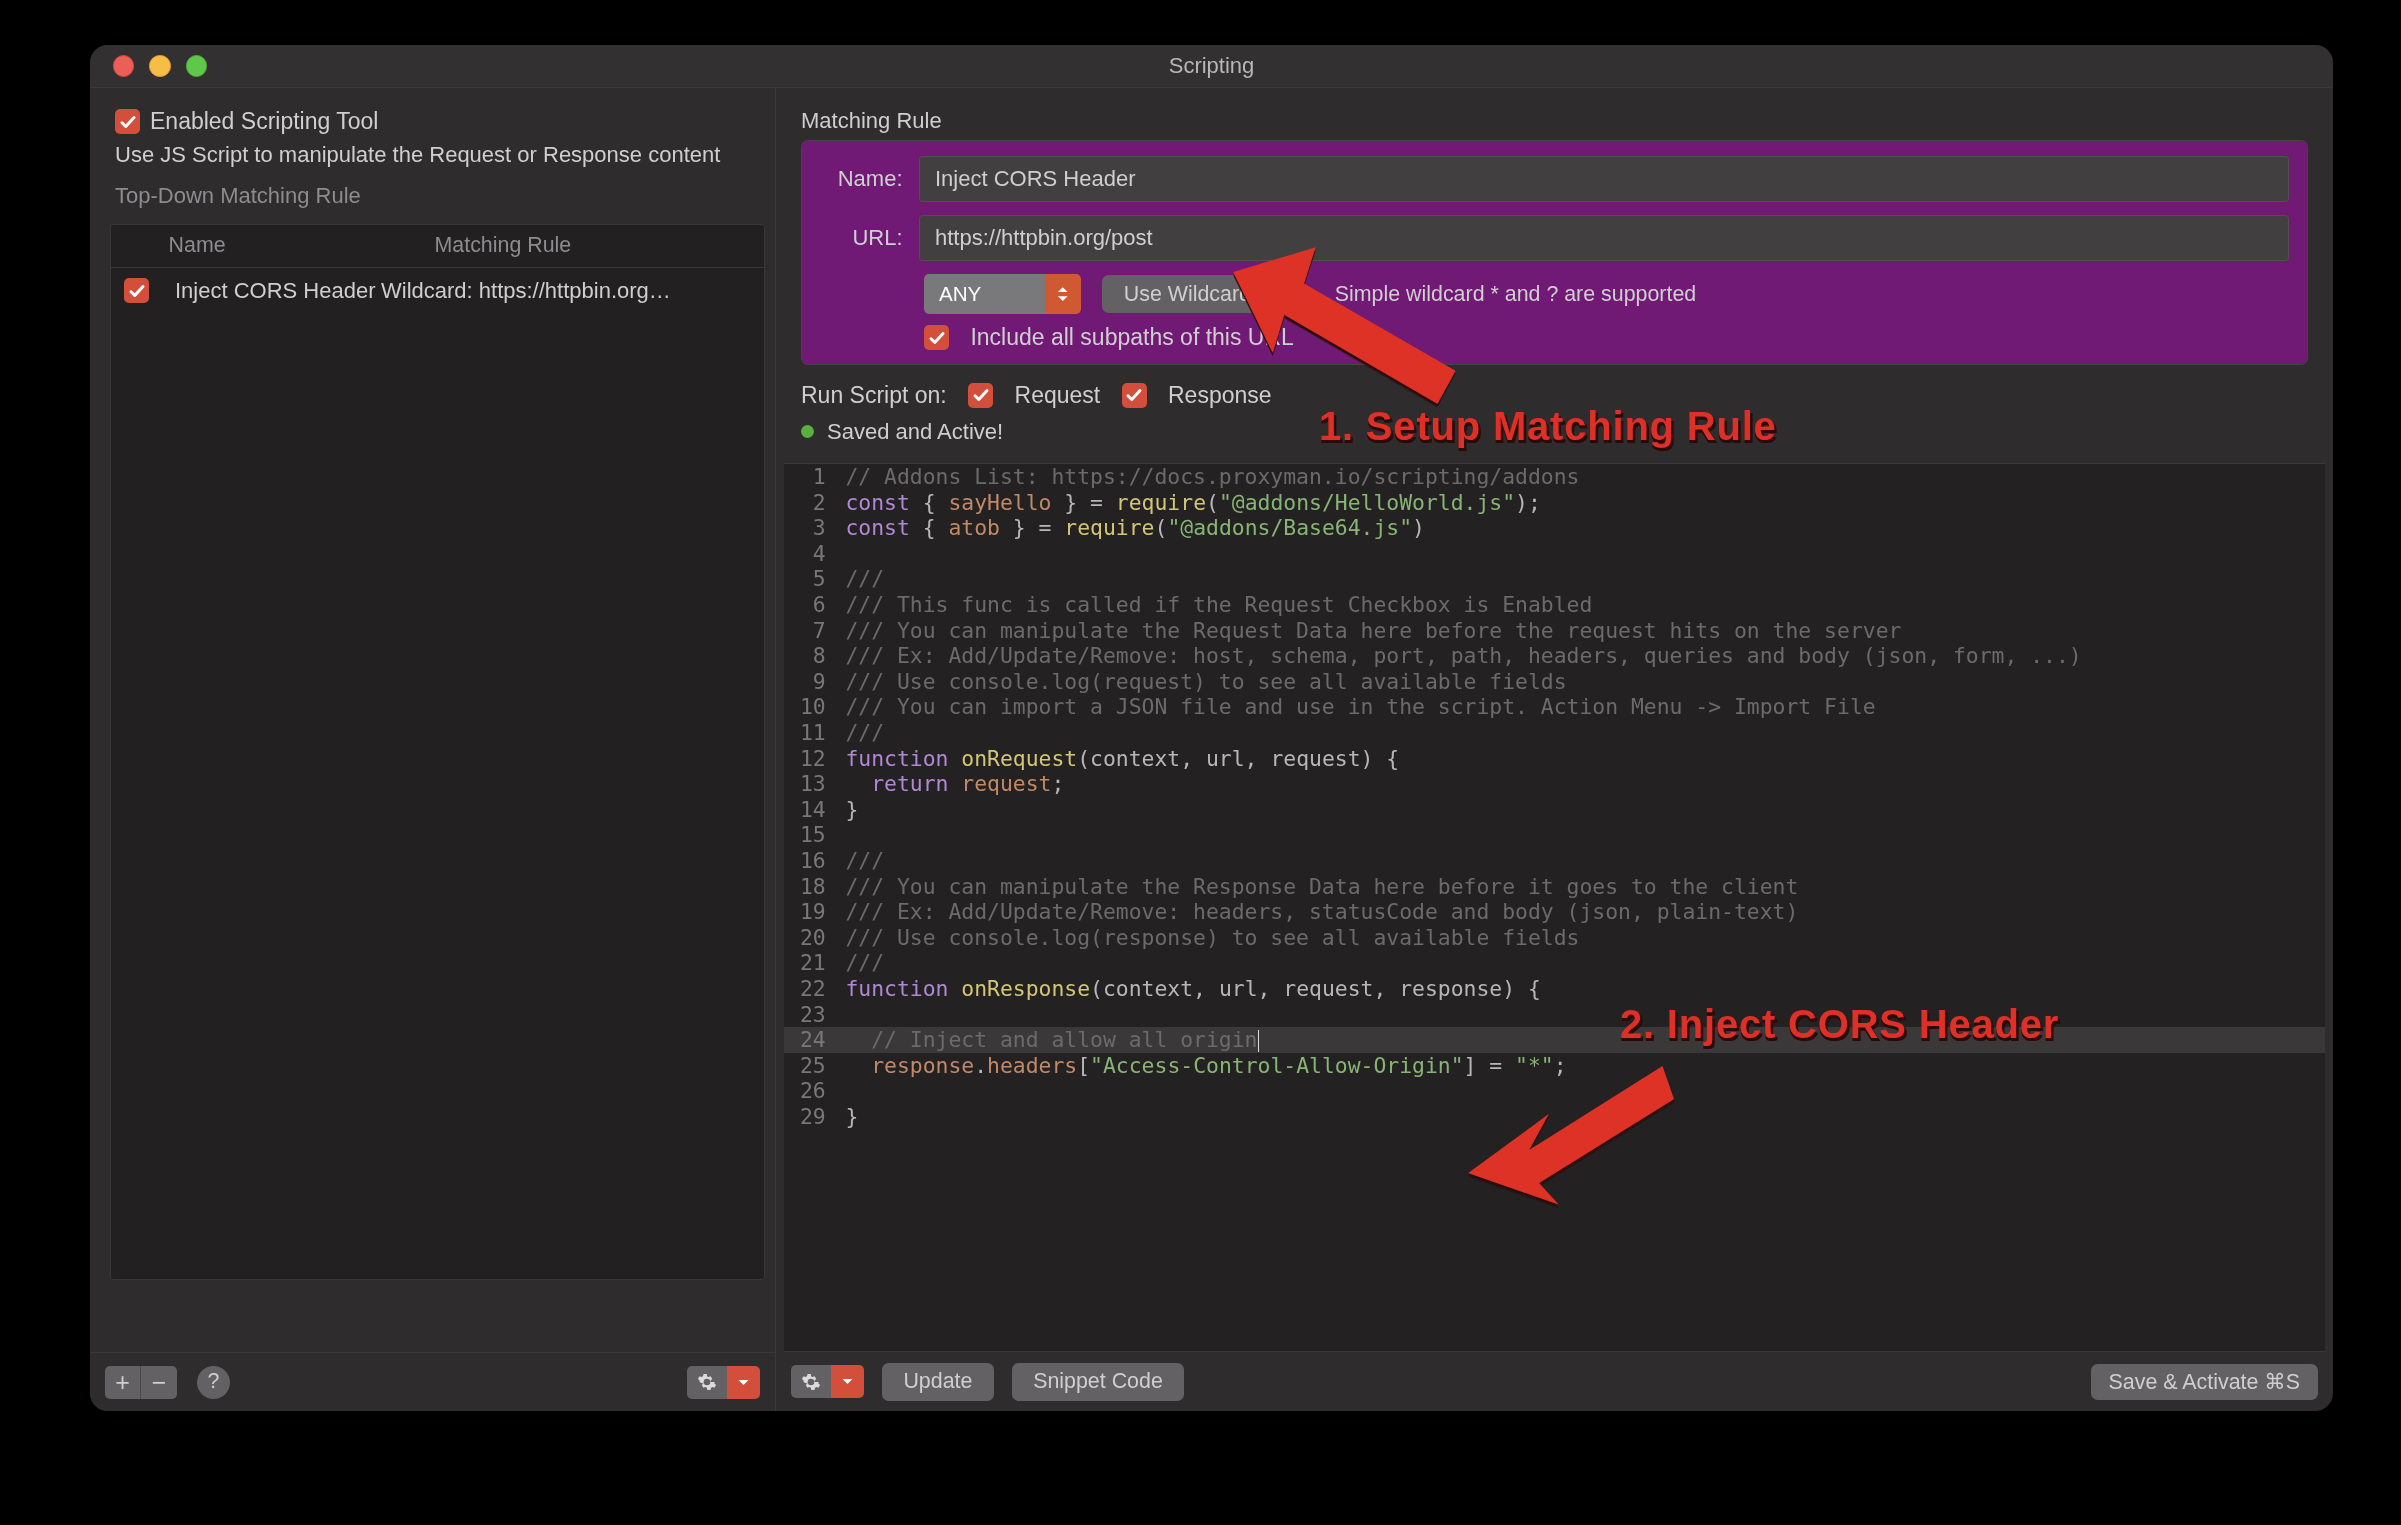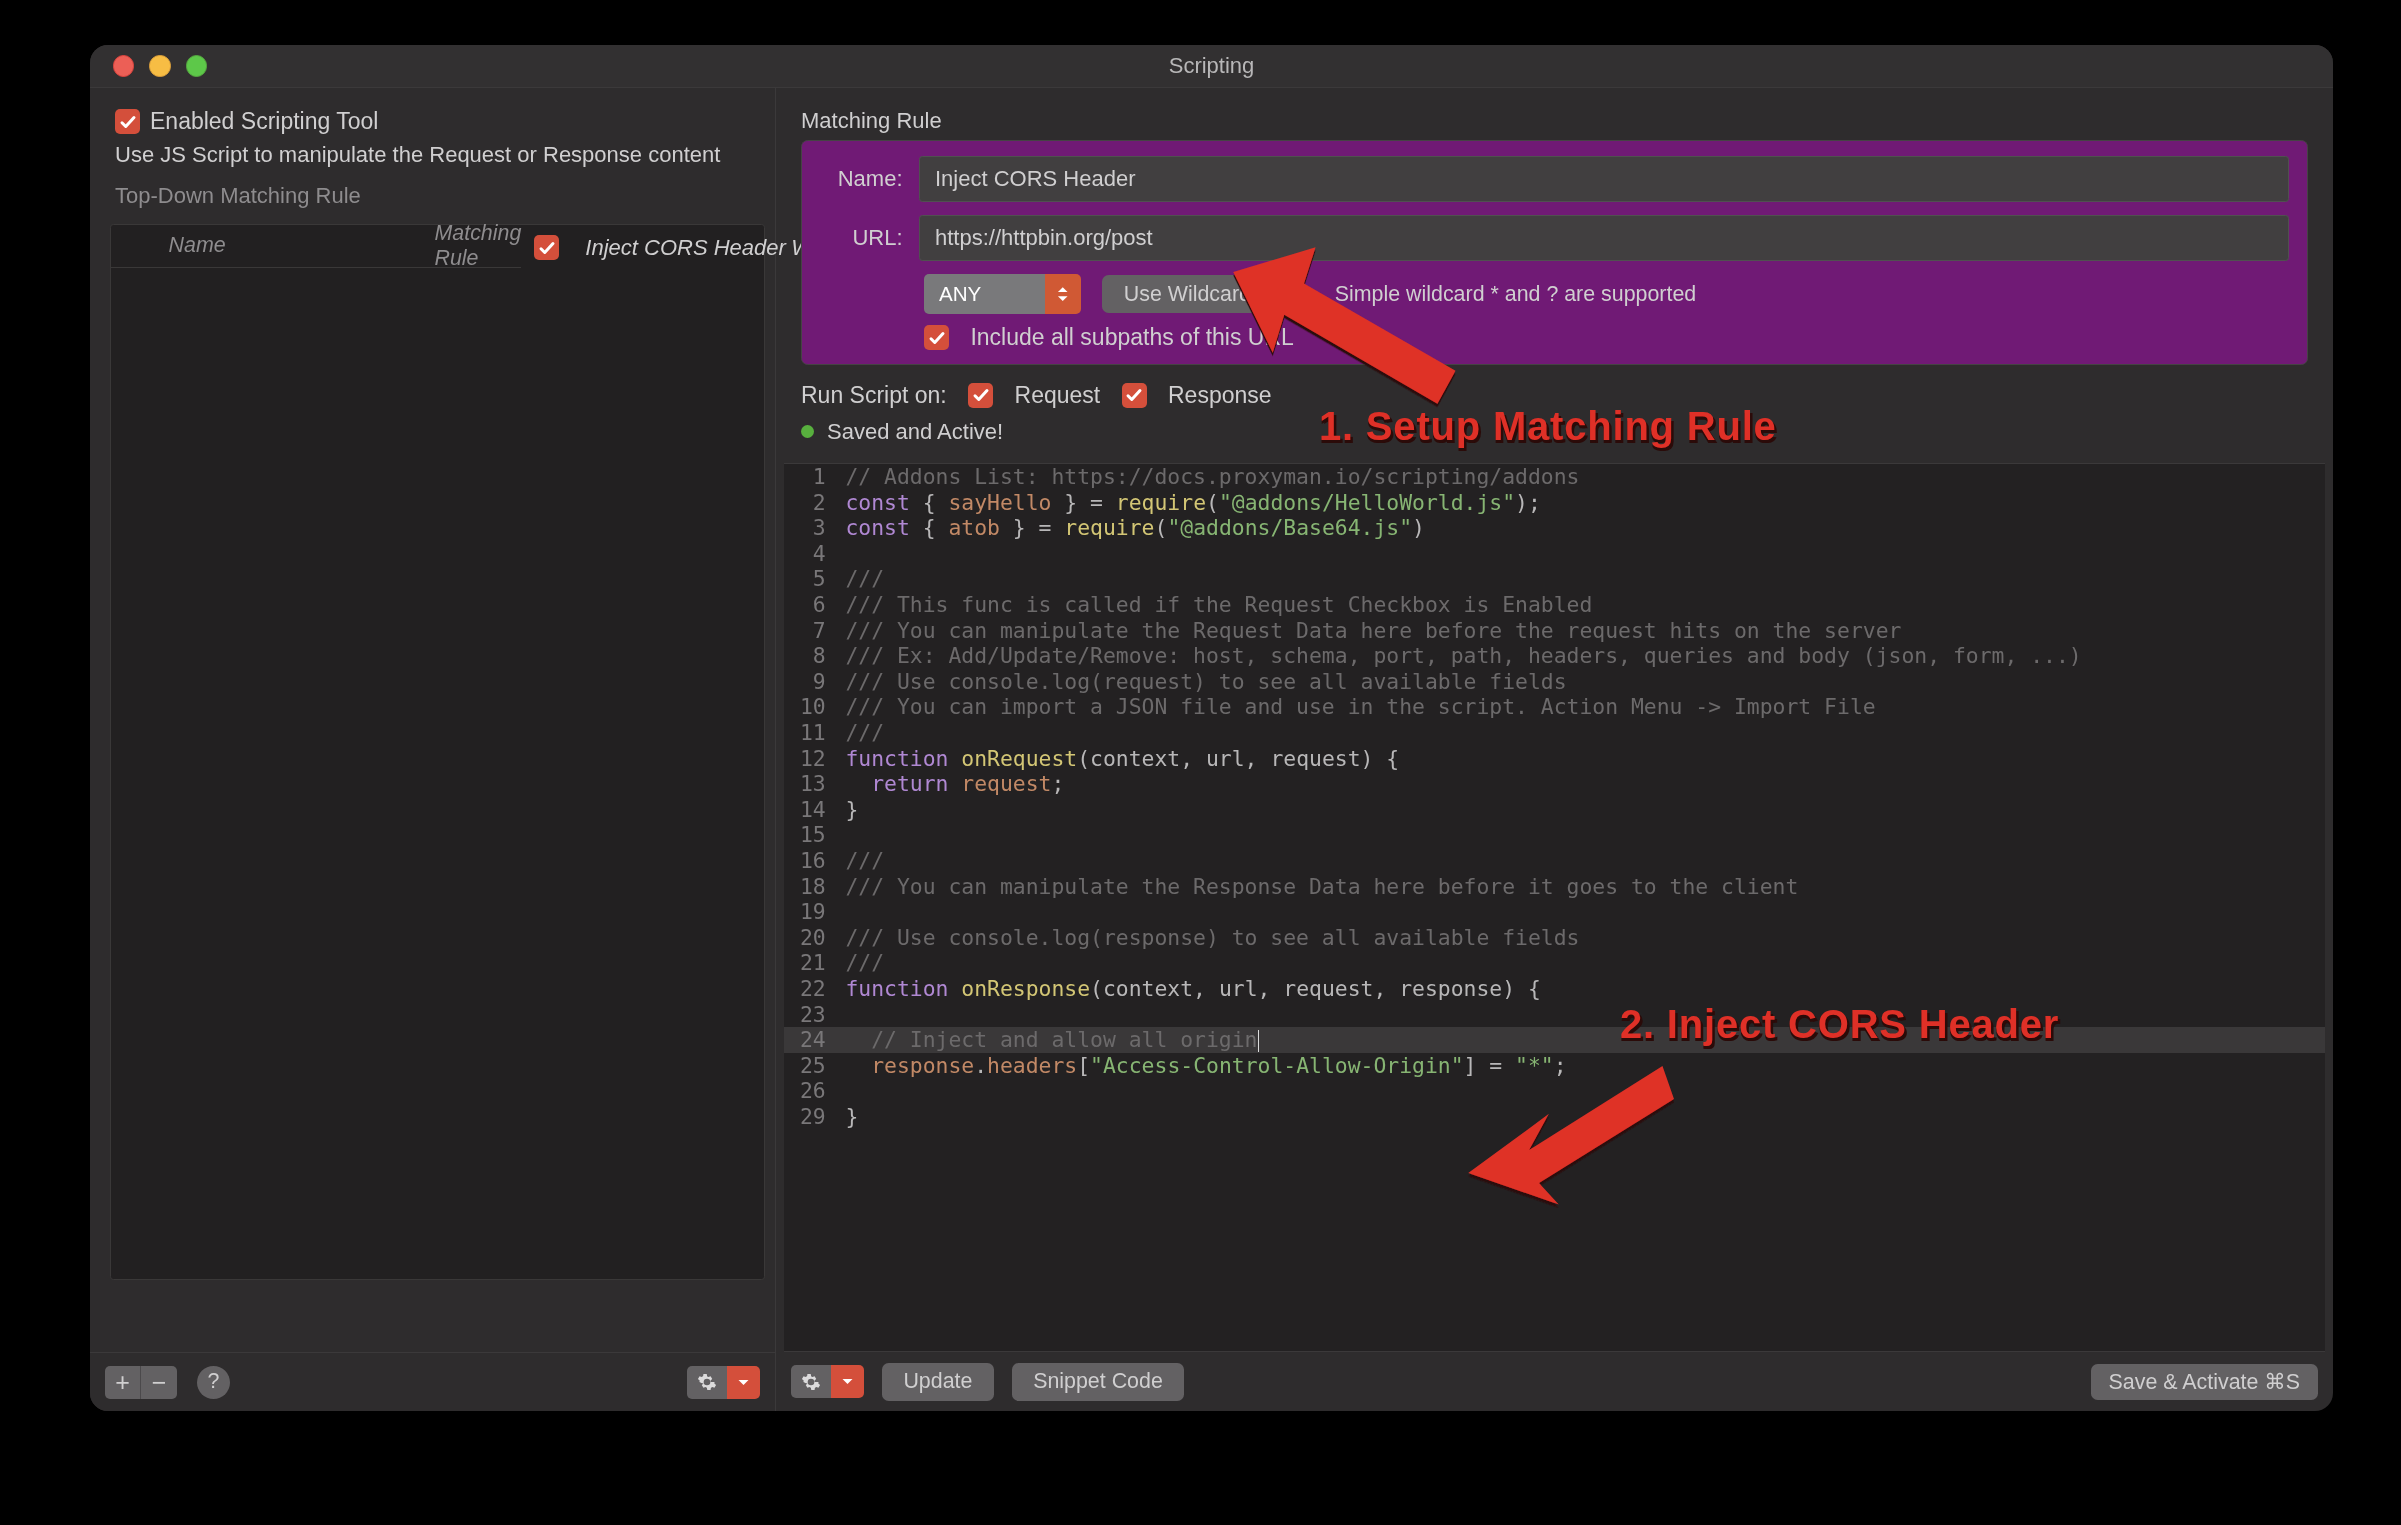--- a/index.html
+++ b/index.html
@@ -84,21 +84,21 @@
     background:var(--accent-orange);
     display:flex;align-items:center;justify-content:center;
     flex-shrink:0;
   }
   .checkbox svg{width:18px;height:18px;fill:none;stroke:#fff;stroke-width:4;stroke-linecap:round;stroke-linejoin:round;}
   .lp-desc{color:var(--text);font-size:22px;margin:6.6px 0 15px 0;}
   .lp-caption{color:var(--text-dim);font-size:22px;margin-bottom:10px;}
   .lp-table-wrap{flex:1;padding:0 10px 0 20px;}
   .lp-table{
     width:100%;height:1056px;background:#222021;border:0.8px solid #3a3838;border-radius:3.3px;
-    display:flex;flex-direction:row;font-style:italic;
+    display:flex;flex-direction:column;
   }
   .lp-thead{
     height:43px;border-bottom:0.8px solid #3a3838;display:flex;align-items:center;
     color:var(--text-dim);font-size:21.4px;
   }
   .col-cb{width:51px;}
   .col-name{width:256px;padding-left:6.6px;}
   .col-match{flex:1;padding-left:16.5px;}
   .lp-row{
     height:46px;display:flex;align-items:center;font-size:22px;color:var(--text);
@@ -388,20 +388,21 @@
           <div class="line">
             <div class="ln">16</div>
             <div class="code"><span class="c">///</span></div>
           </div>
           <div class="line">
             <div class="ln">18</div>
             <div class="code"><span class="c">/// You can manipulate the Response Data here before it goes to the client</span></div>
           </div>
           <div class="line">
             <div class="ln">19</div>
+            <div class="code"><span class="c">/// Ex: Add/Update/Remove: headers, statusCode and body (json, plain-text)</span></div>
           </div>
           <div class="line">
             <div class="ln">20</div>
             <div class="code"><span class="c">/// Use console.log(response) to see all available fields</span></div>
           </div>
           <div class="line">
             <div class="ln">21</div>
             <div class="code"><span class="c">///</span></div>
           </div>
           <div class="line">

